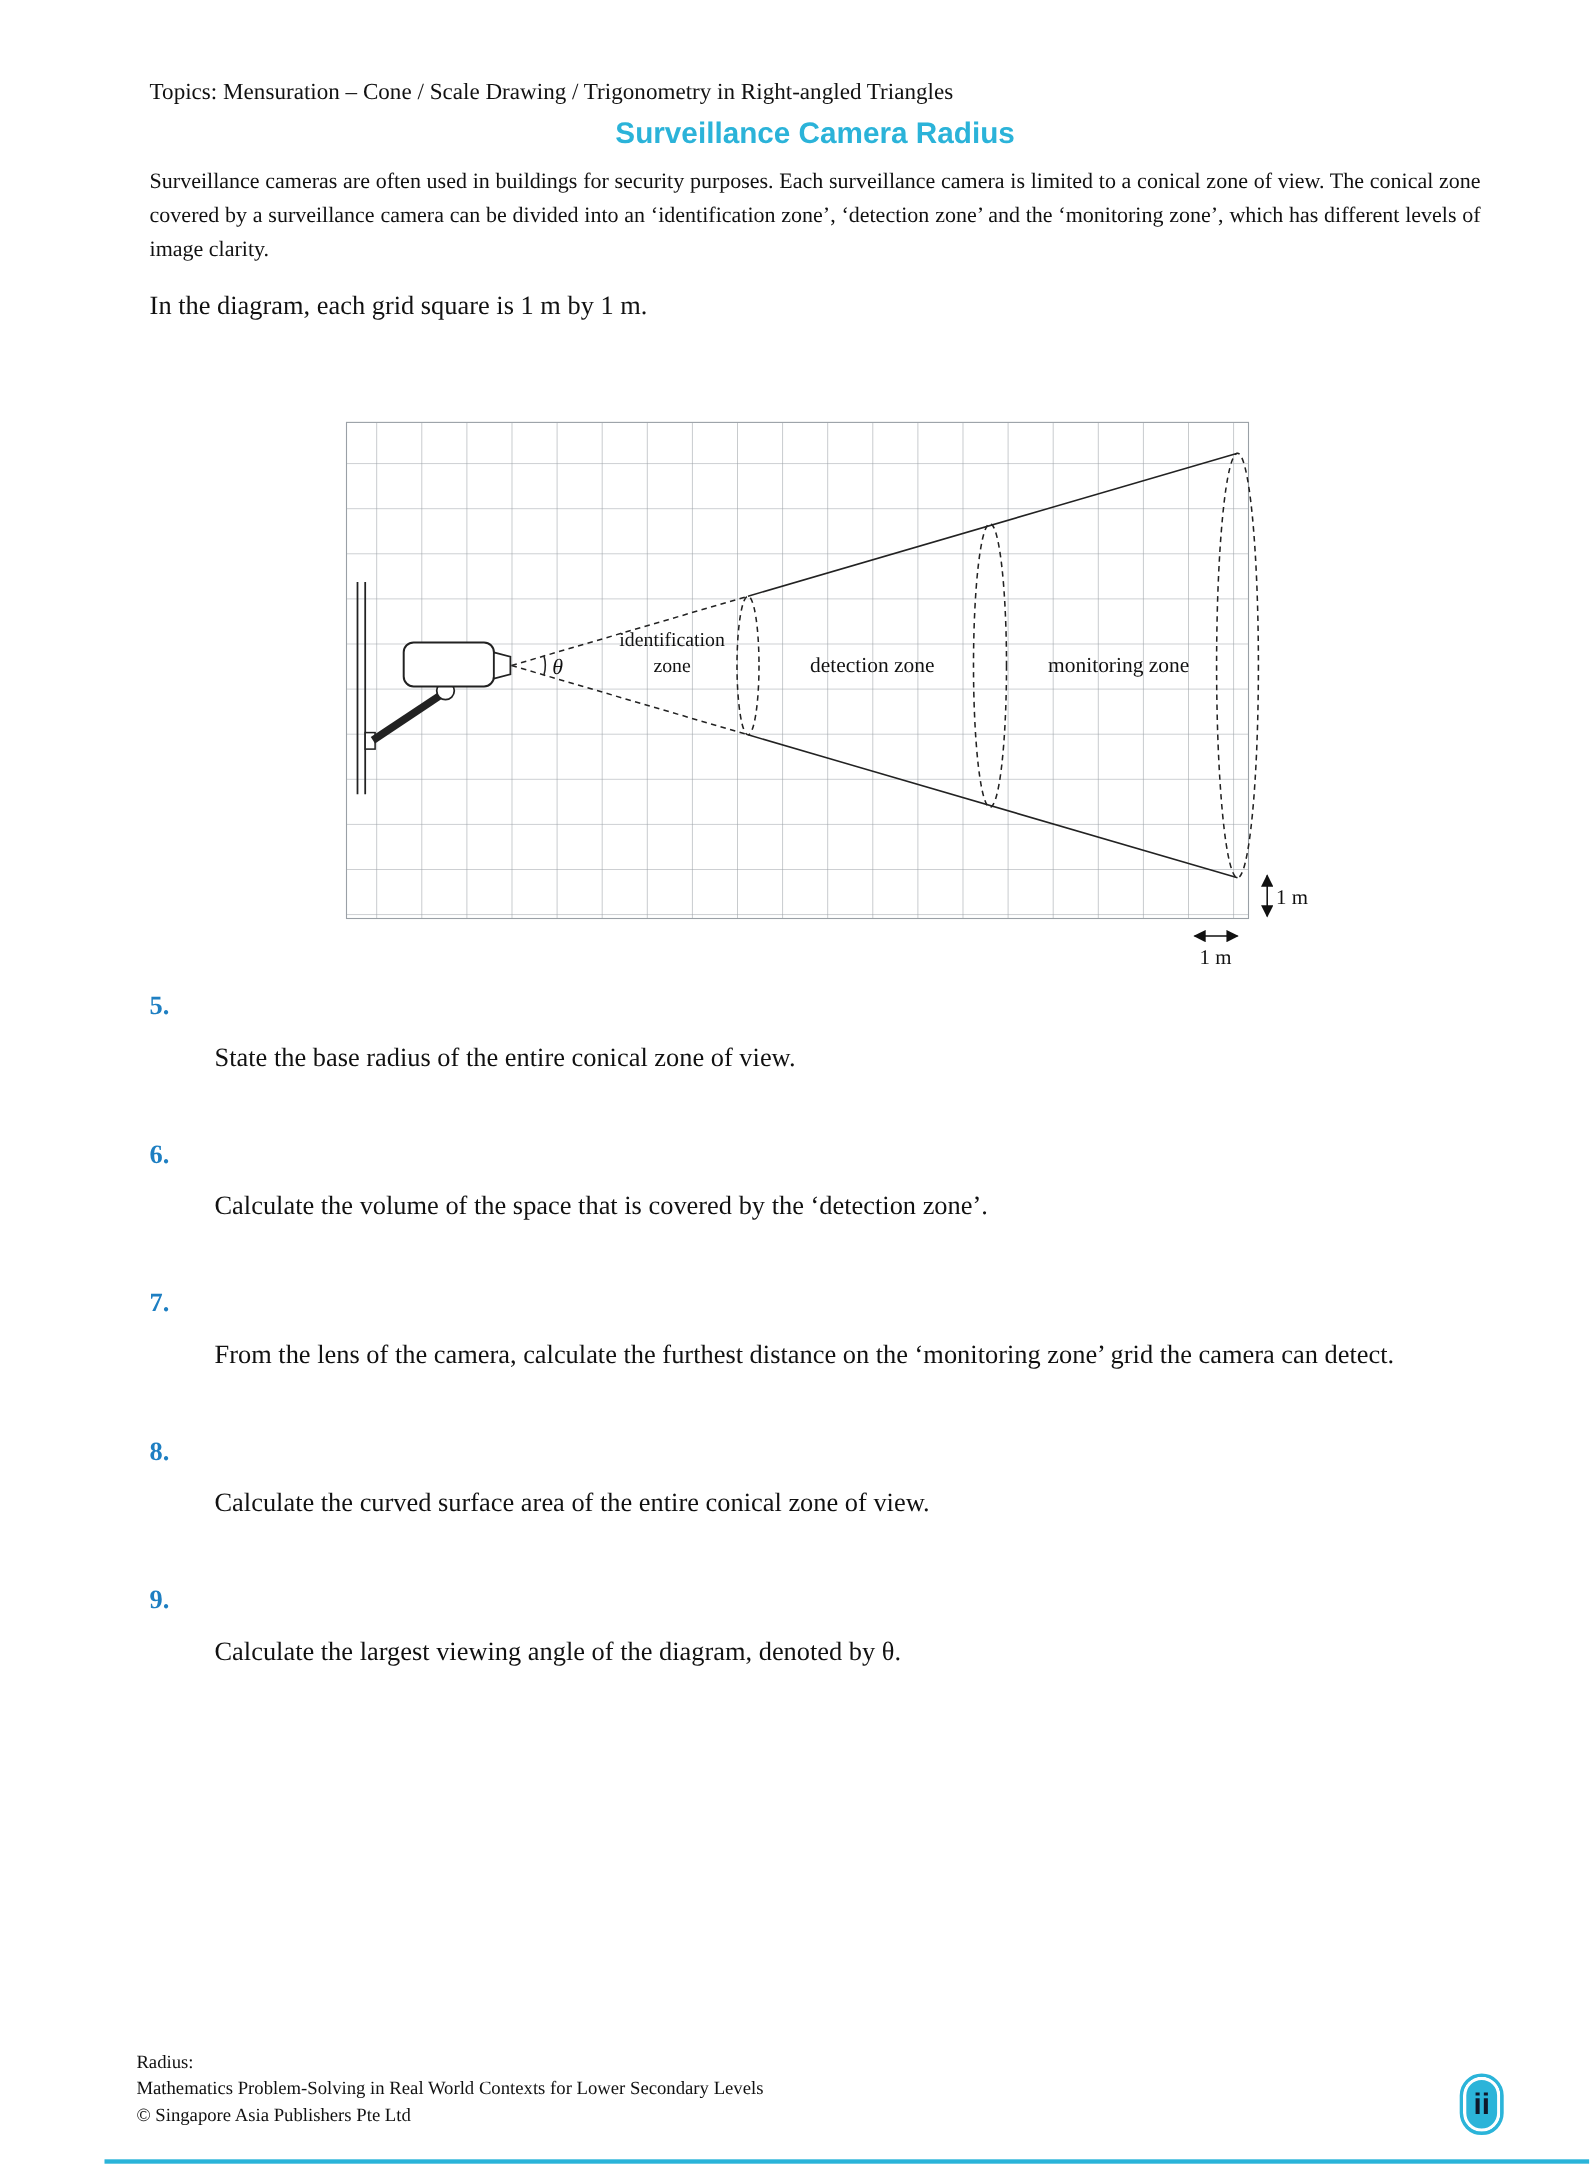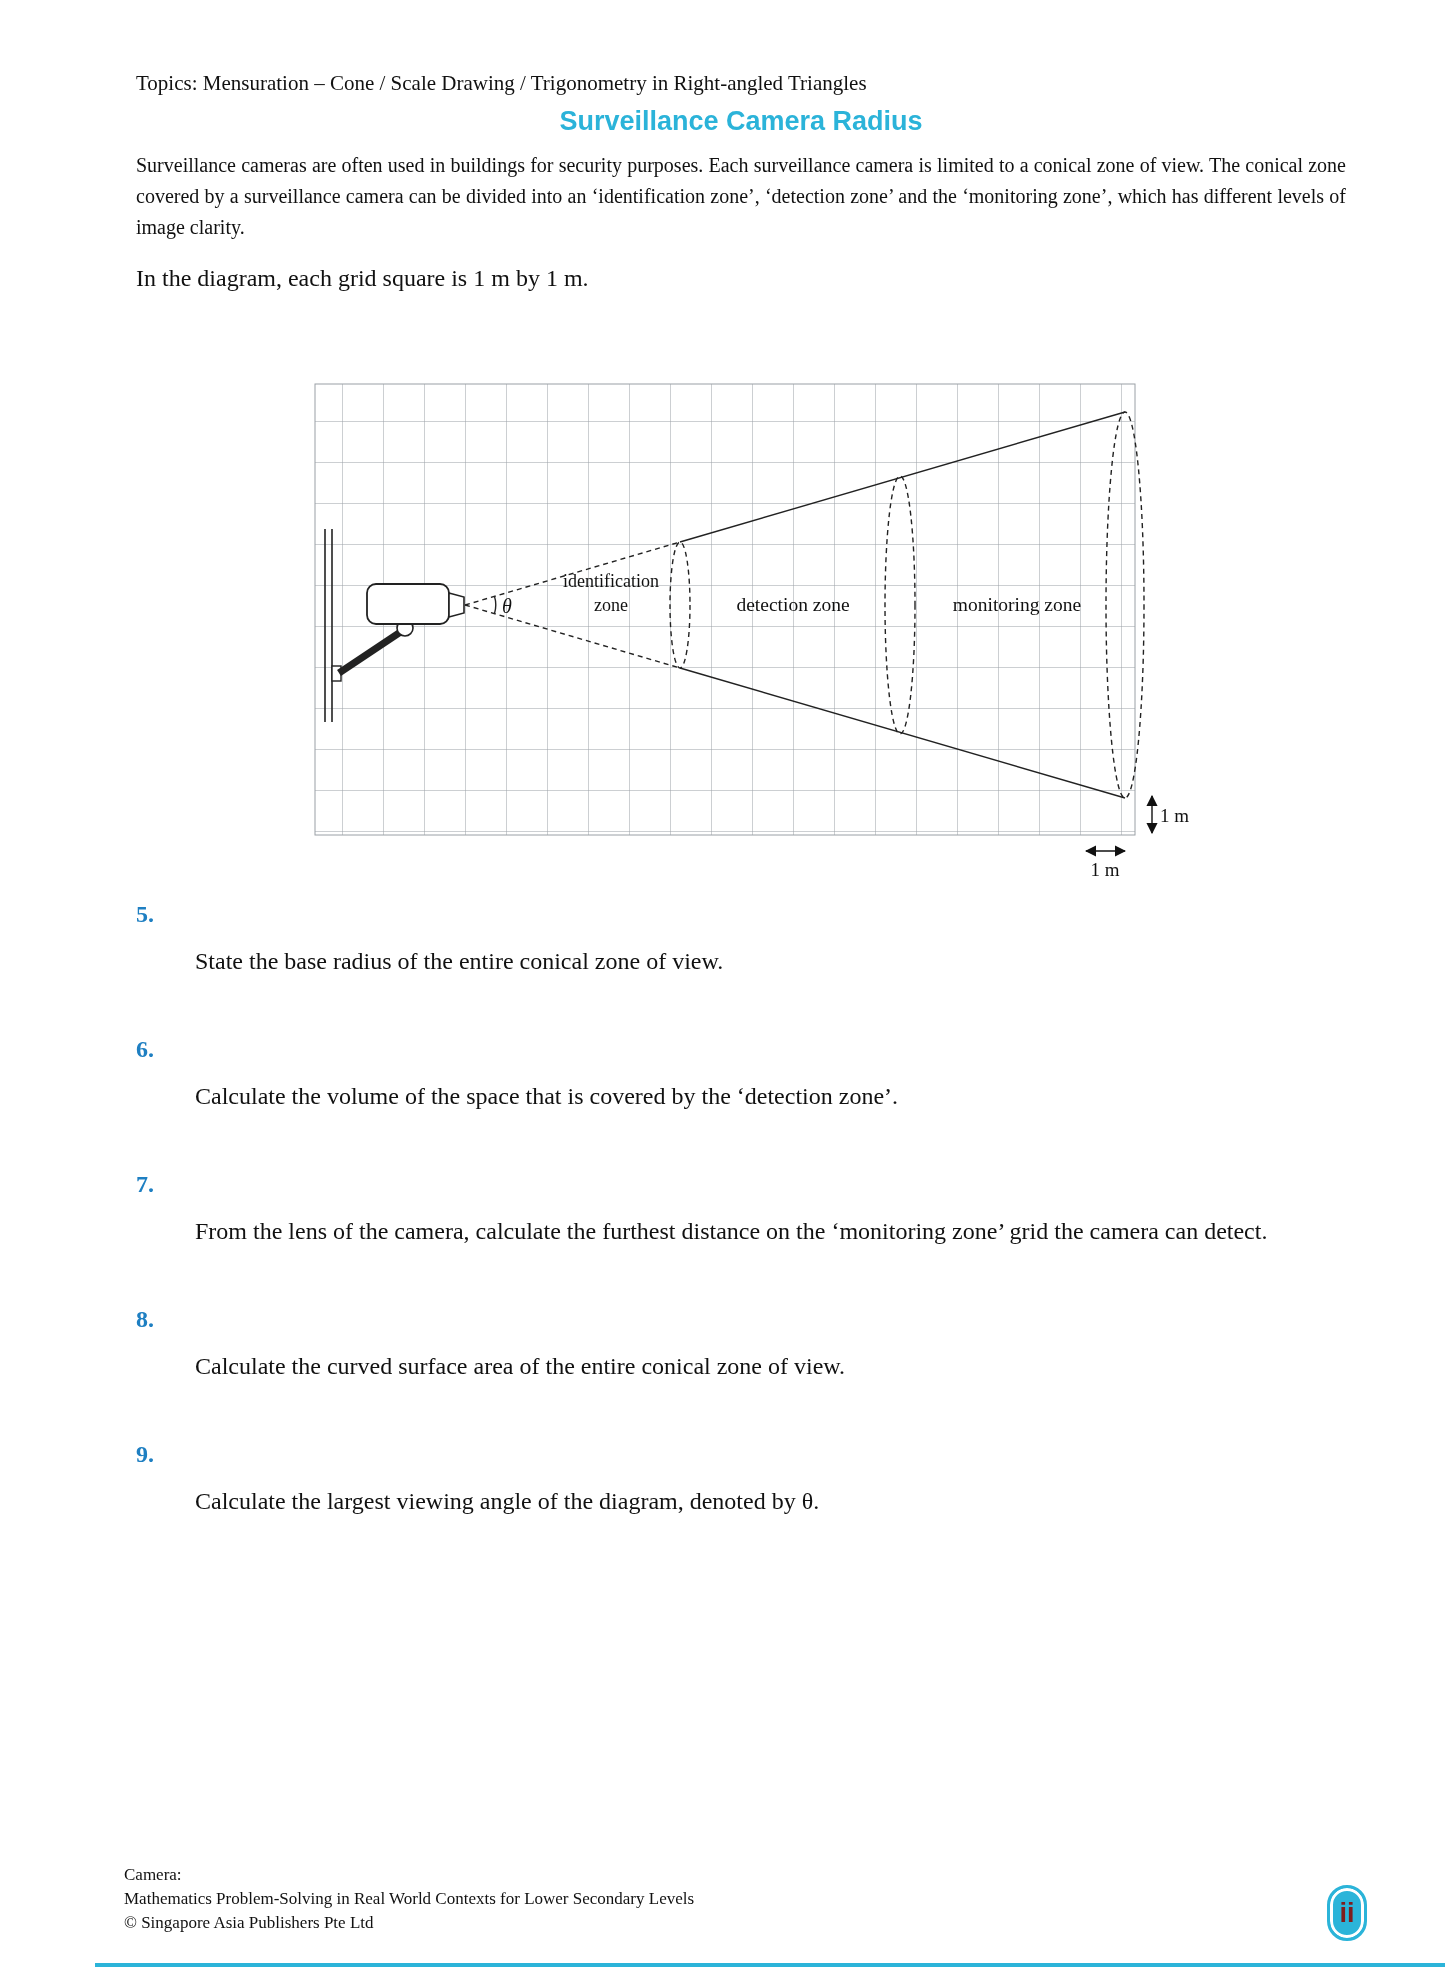--- a/index.html
+++ b/index.html
@@ -28,21 +28,21 @@
   .questions li{display:flex;font-size:24px;line-height:31px;margin-bottom:57px;}
   .qnum{width:59px;flex:none;font-weight:bold;color:var(--c-num,#1e7fc2);}
   .qtext{flex:1;margin-top:47px;}
   .footer{position:absolute;left:124px;bottom:40px;font-size:17px;line-height:24px;}
   .badge{
     position:absolute;right:78px;bottom:34px;
     width:40px;height:56px;border-radius:24px;
     background:var(--c-badge,#2bb3d9);
     border:3px solid var(--c-badge,#2bb3d9);
     box-shadow:inset 0 0 0 3px #ffffff;
-    color:#7f1d1d;font-family:"Liberation Sans", sans-serif;
+    color:#0f172a;font-family:"Liberation Sans", sans-serif;
     font-weight:bold;font-size:27px;
     display:flex;align-items:center;justify-content:center;
     box-sizing:border-box;
   }
   .bottom-rule{
     position:absolute;left:95px;right:0;bottom:8px;height:4px;
     background:var(--c-badge,#2bb3d9);
   }
 </style>
 </head>
@@ -129,20 +129,20 @@
       </li>
       <li>
         <span class="qnum">9.</span>
         <span class="qtext">Calculate the largest viewing angle of the diagram, denoted by θ.</span>
       </li>
     </ol>
 
   </div>
 
   <div class="footer">
-    <div>Camera:</div>
+    <div>Radius:</div>
     <div>Mathematics Problem-Solving in Real World Contexts for Lower Secondary Levels</div>
     <div>© Singapore Asia Publishers Pte Ltd</div>
   </div>
 
   <div class="badge">ii</div>
   <div class="bottom-rule"></div>
 </div>
 
 </body></html>

